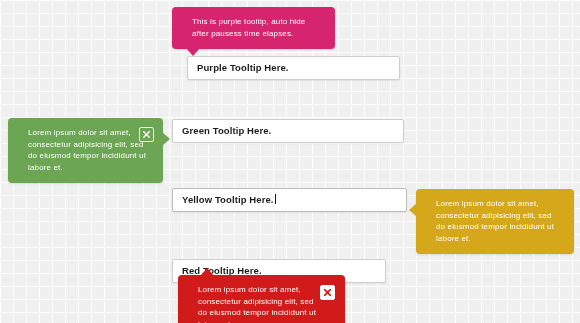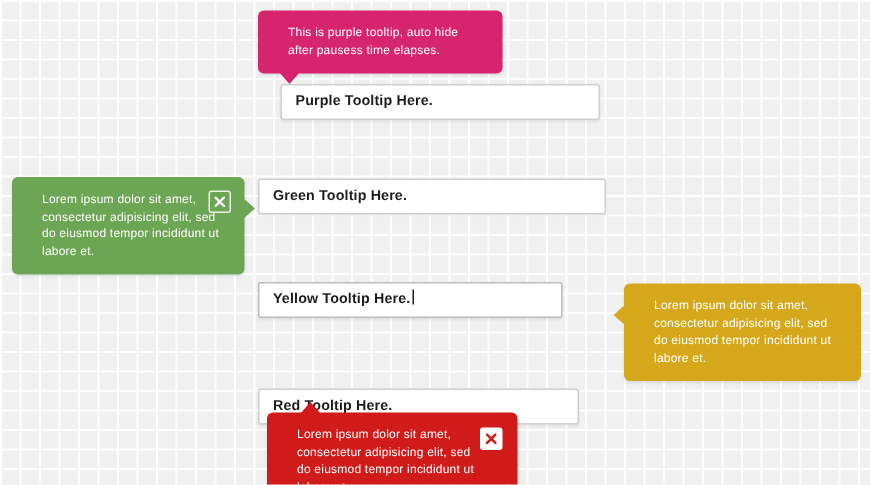--- a/index.html
+++ b/index.html
@@ -42,21 +42,21 @@
     line-height: 22px;
     letter-spacing: 0.1px;
     outline: none;
   }
   .tooltip-input.focused {
     border-color: #bdbdbd;
   }
 
   #input-purple { left: 172px; top: 56px;  width: 213px; margin-left: 15px; }
   #input-green  { left: 172px; top: 119px; width: 232px; }
-  #input-yellow { left: 172px; top: 188px; width: 203px; }
+  #input-yellow { left: 172px; top: 188px; width: 235px; }
   #input-red    { left: 172px; top: 259px; width: 214px; }
 
   
   .tooltip {
     position: absolute;
     box-sizing: border-box;
     border-radius: 4px;
     padding: 9px 11px 10px 20px;
     font-family: "Liberation Sans", sans-serif;
     font-size: 8px;

